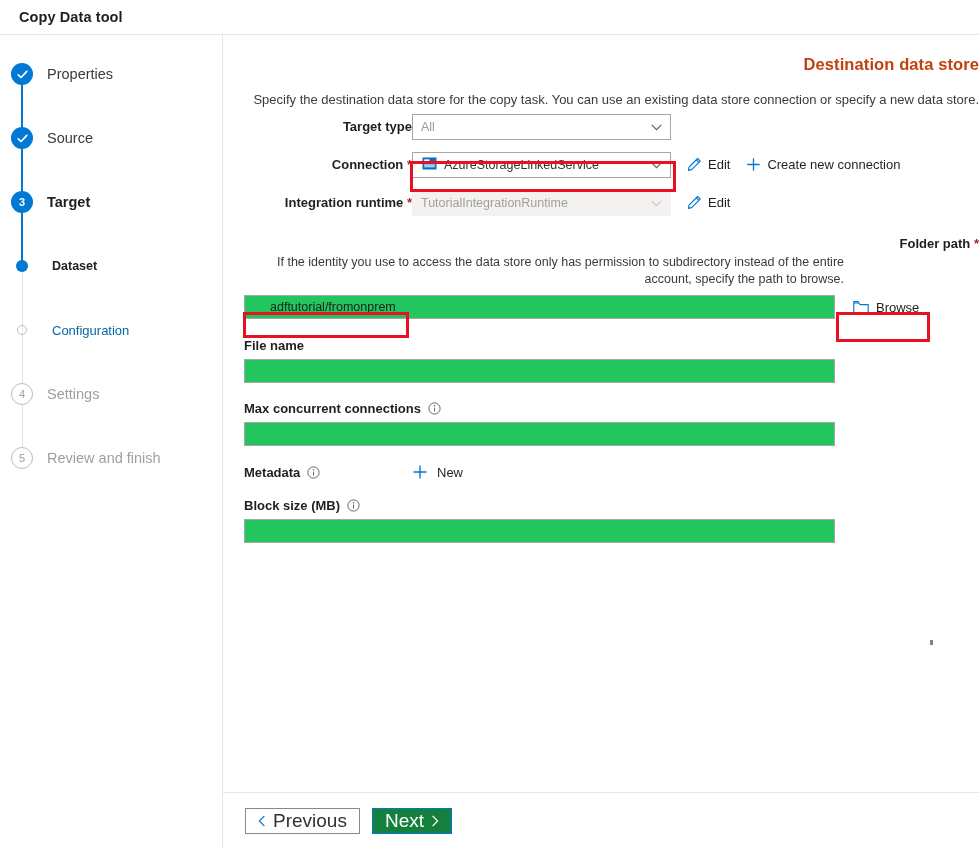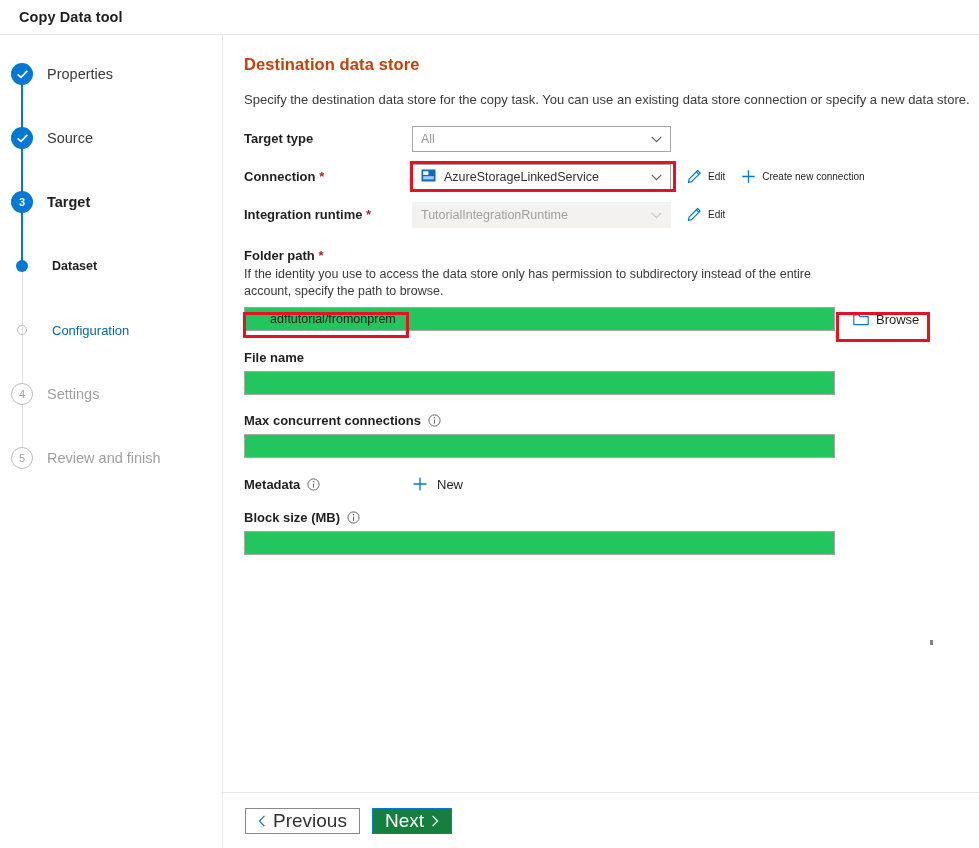--- a/index.html
+++ b/index.html
@@ -40,20 +40,21 @@
     background: #e6e6e6;
   }
 
   
   .shell {
     position: absolute;
     top: 35px;
     left: 0;
     width: 979px;
     height: 813px;
+    text-align: right;
   }
   .v-divider {
     position: absolute;
     top: 0;
     left: 222px;
     width: 1px;
     height: 813px;
     background: #e6e6e6;
   }
 
@@ -235,21 +236,21 @@
   .select .conn-icon {
     flex: 0 0 16px;
     margin-right: 7px;
     display: block;
   }
 
   .inline-link {
     display: inline-flex;
     align-items: center;
     margin-left: 16px;
-    font-size: 10px;
+    font-size: 13px;
     color: #201f1e;
     white-space: nowrap;
     cursor: pointer;
   }
   .inline-link .lnk-ico {
     margin-right: 6px;
     display: flex;
     align-items: center;
   }
 
@@ -451,21 +452,21 @@
   </div>
 
   <div class="v-divider"></div>
 
   <div class="main">
     <div class="content">
 
       <h1 class="page-title">Destination data store</h1>
       <div class="page-desc">Specify the destination data store for the copy task. You can use an existing data store connection or specify a new data store.</div>
 
-      <div class="row" style="margin-top:17px;">
+      <div class="row" style="margin-top:5px;">
         <div class="row-label">
           <span>Target type</span>
         </div>
         <div class="select placeholder-text">
           <span>All</span>
           <span class="chev">
             <svg width="11" height="7" viewBox="0 0 11 7" aria-hidden="true">
               <path d="M0.7 0.8 L5.5 5.6 L10.3 0.8" fill="none" stroke="#605e5c" stroke-width="1.1"></path>
             </svg>
           </span>

